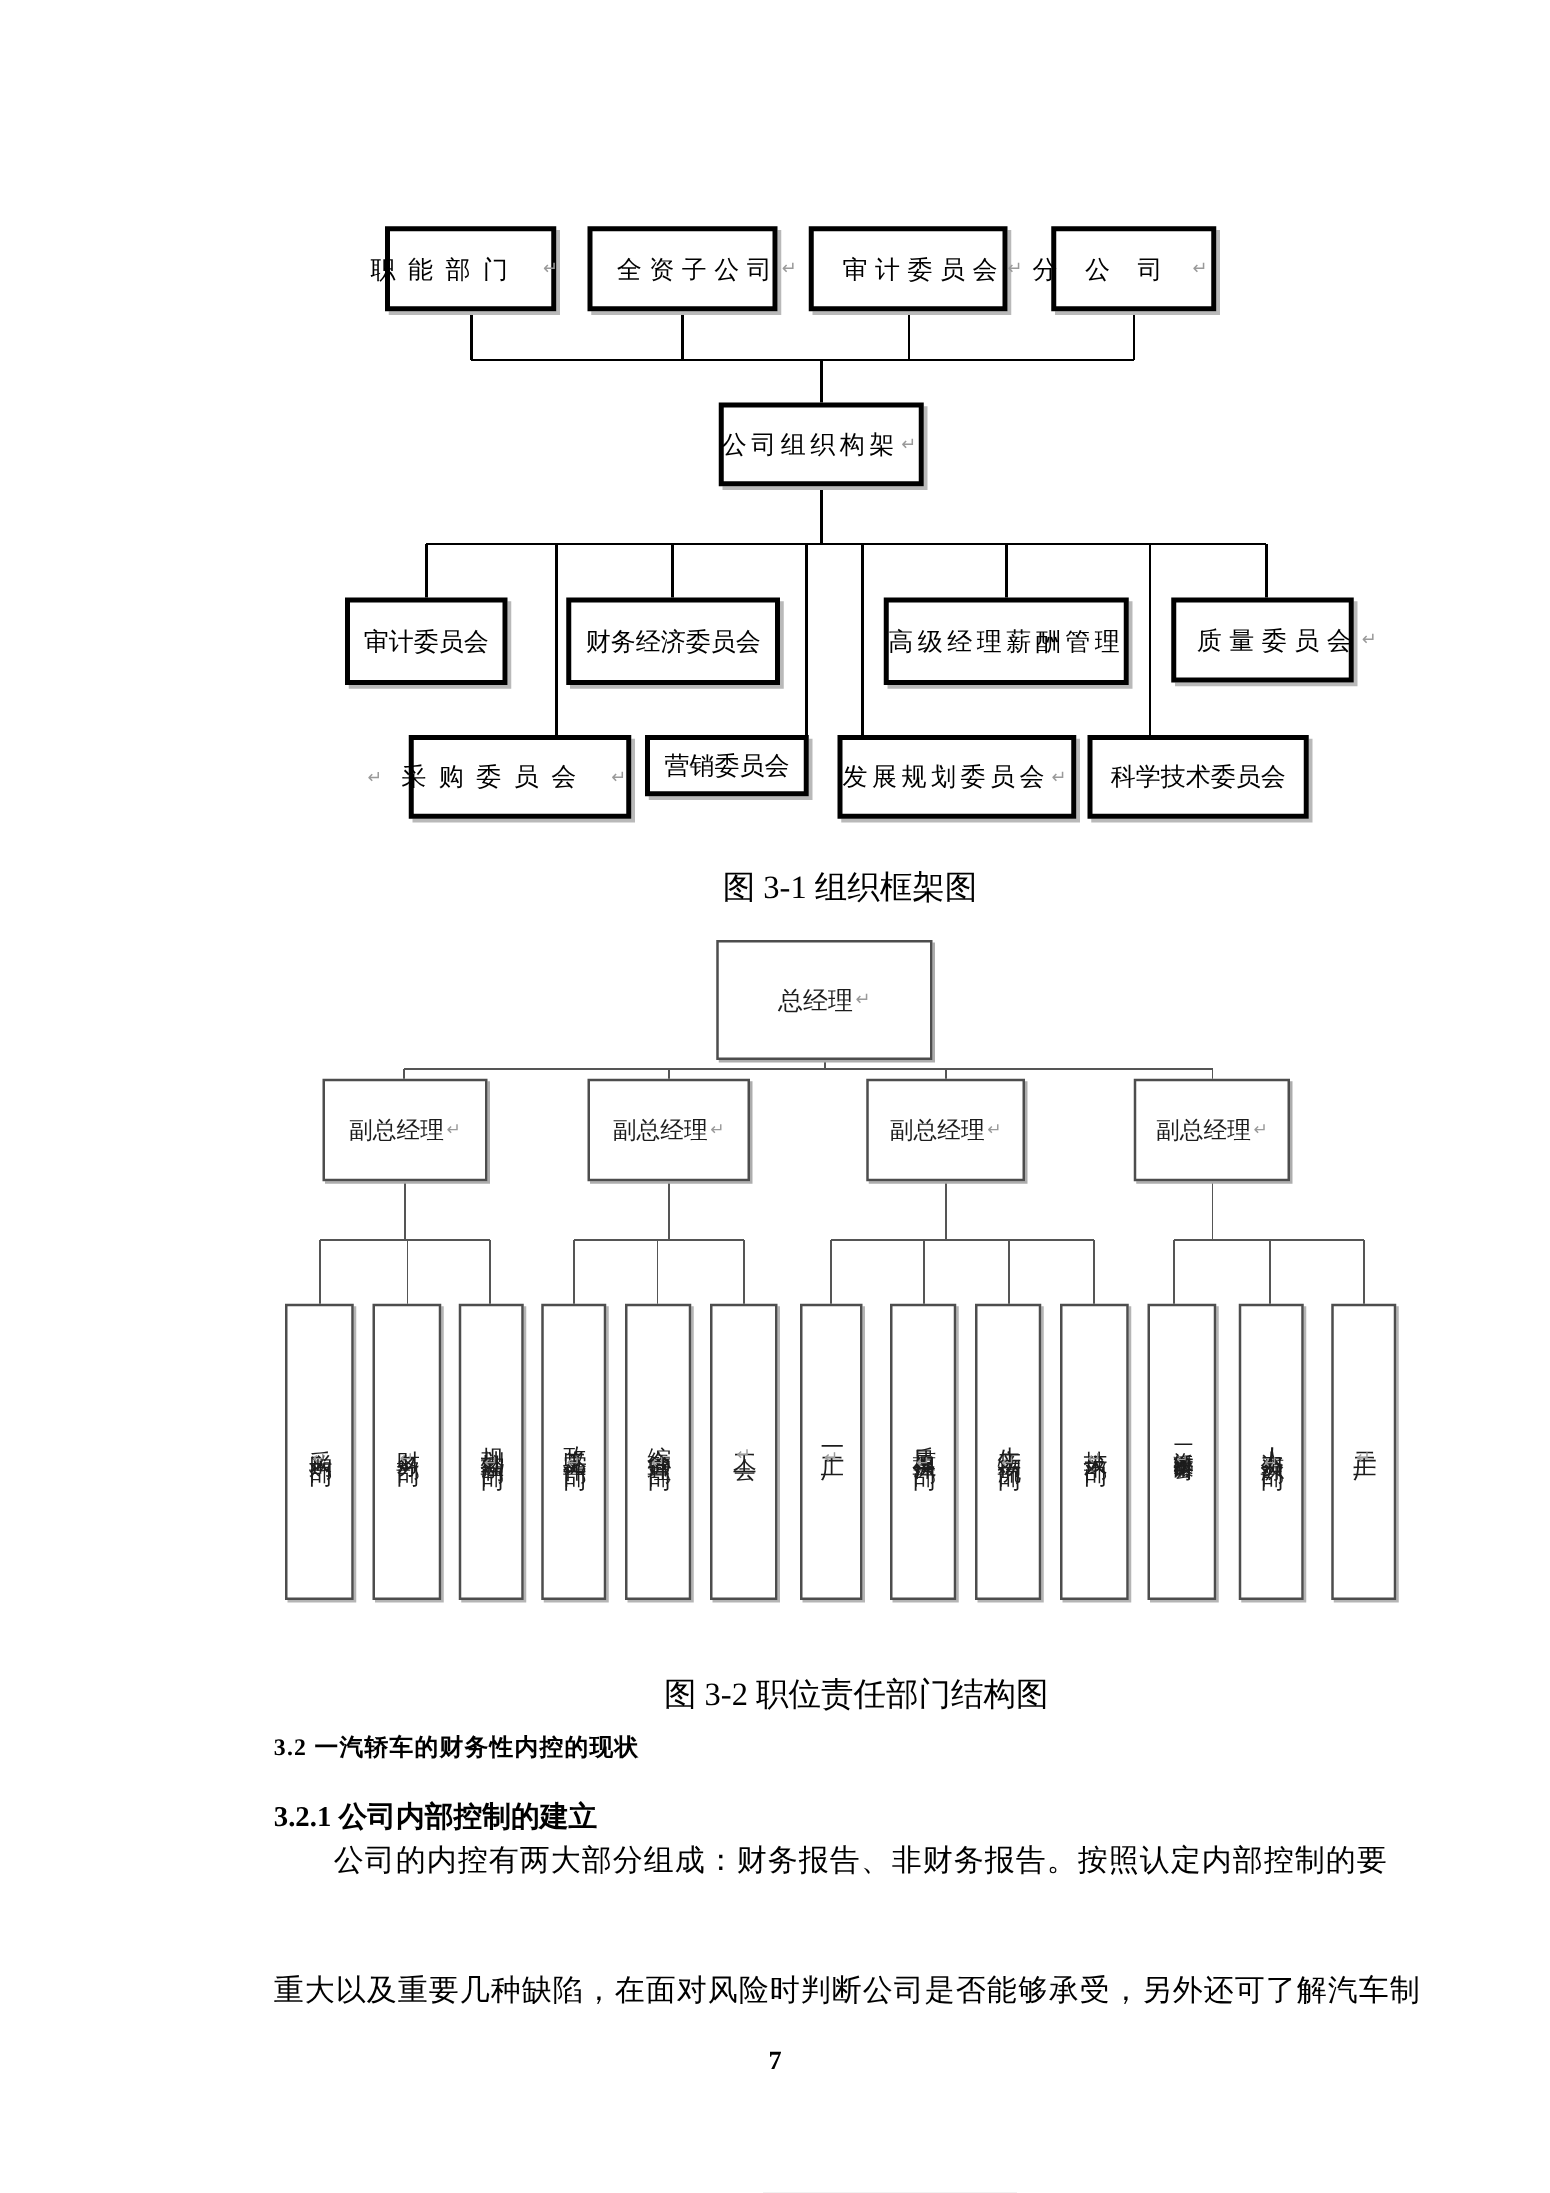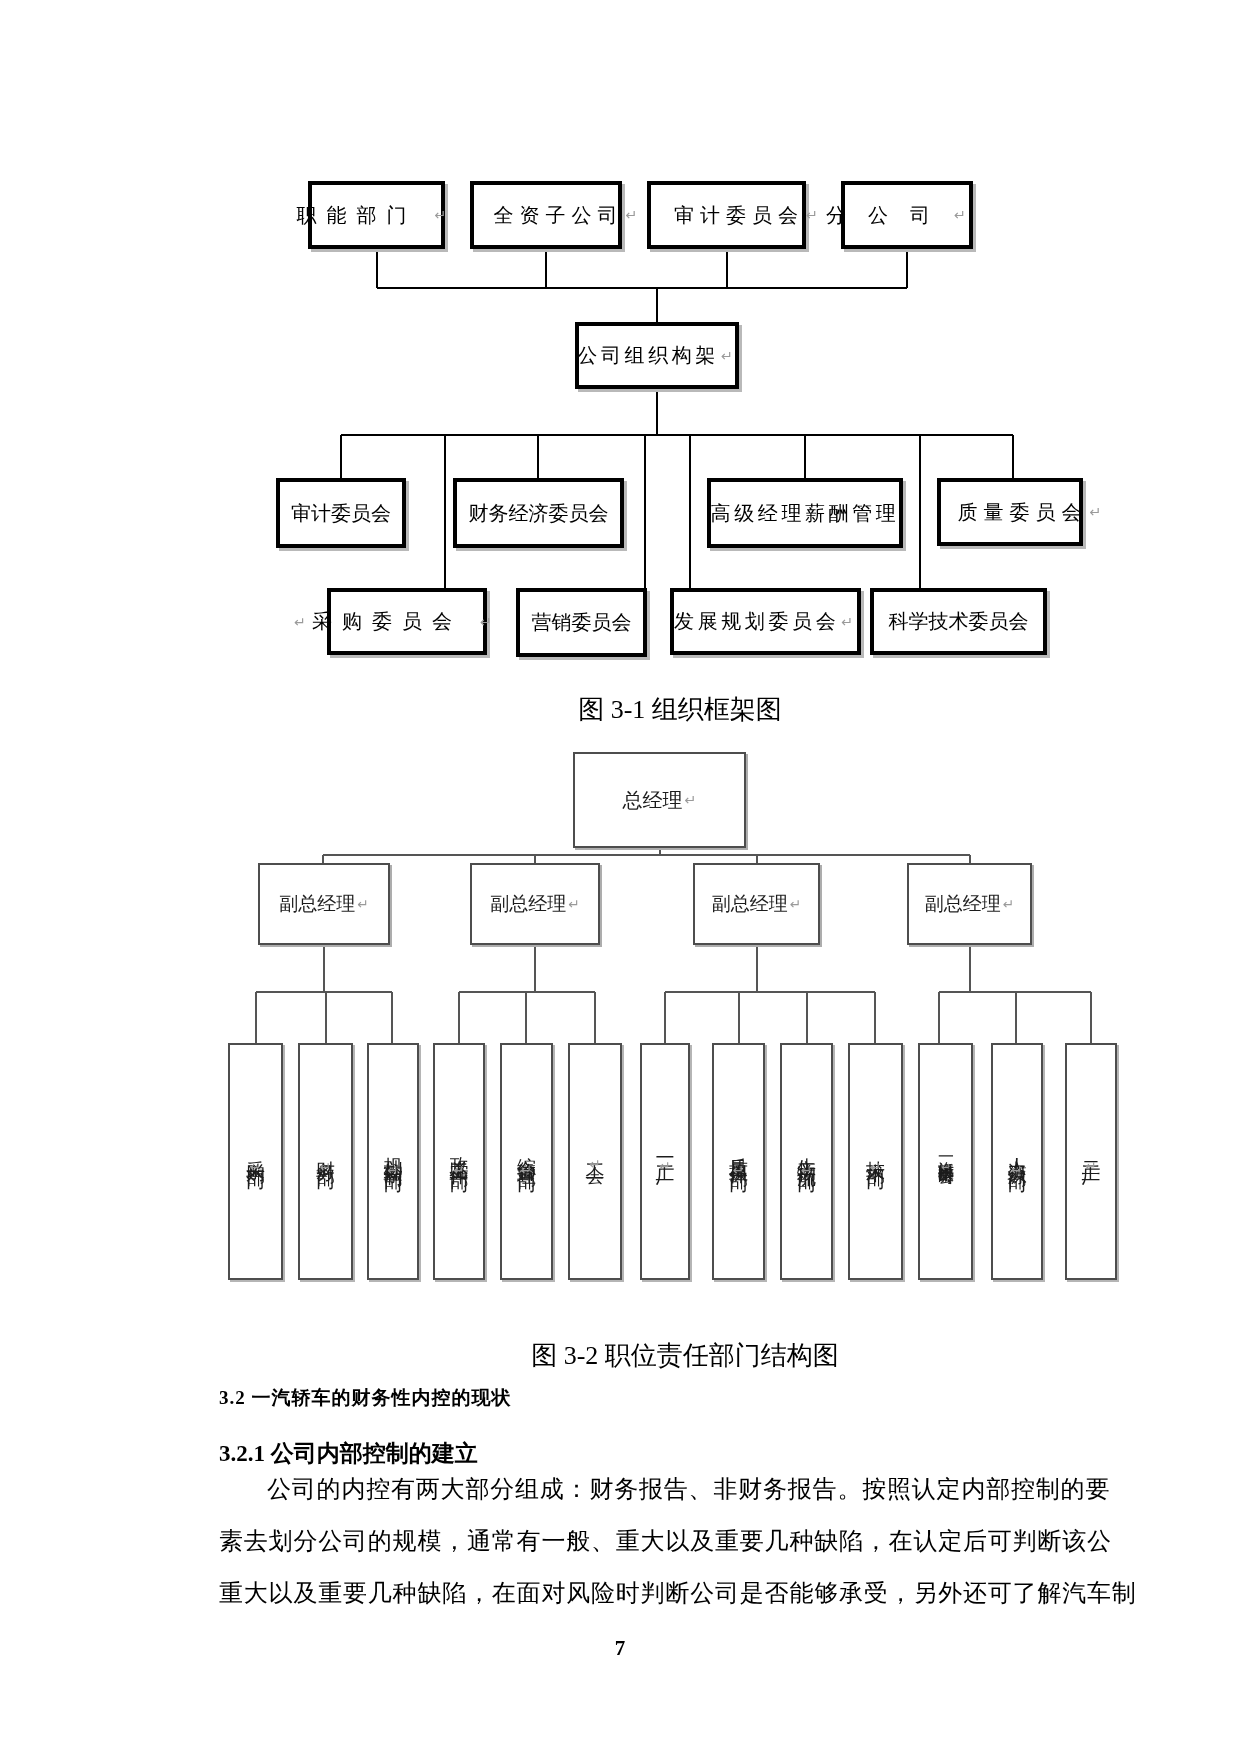--- a/index.html
+++ b/index.html
@@ -127,25 +127,25 @@
     </div>
   <div class="b1 ls1" style="left:707px;top:478px;width:196px;height:70px">
       <span>高级经理薪酬管理</span>
     </div>
   <div class="b1 ls2" style="left:937px;top:478px;width:146px;height:68px">
       <span>质量委员会</span>
       <span class="rm">↵</span>
     </div>
 
   <div class="stray" style="left:294px;top:614px"><span>↵</span></div>
-  <div class="b1 ls3" style="left:327px;top:588px;width:160px;height:67px">
+  <div class="b1 ls3" style="left:327px;top:588px;width:178px;height:67px">
       <span>采购委员会</span>
       <span class="rm">↵</span>
     </div>
-  <div class="b1" style="left:516px;top:588px;width:131px;height:69px">
+  <div class="b1" style="left:516px;top:588px;width:131px;height:49px">
       <span>营销委员会</span>
     </div>
   <div class="b1 ls1" style="left:670px;top:588px;width:191px;height:67px">
       <span>发展规划委员会</span>
       <span class="rm">↵</span>
     </div>
   <div class="b1" style="left:870px;top:588px;width:177px;height:67px">
       <span>科学技术委员会</span>
     </div>
 
@@ -212,17 +212,16 @@
   <div class="vb" style="left:1065px;top:1043px;width:52px;height:237px">
       <span class="vt"><span>二工厂</span><span class="rm">↵</span></span>
     </div>
 
   <div class="cap" style="left:685px;top:1338px">图 3-2 职位责任部门结构图</div>
 
   <div class="h2" style="left:219px;top:1385px">3.2 一汽轿车的财务性内控的现状</div>
   <div class="h3" style="left:219px;top:1438px">3.2.1 公司内部控制的建立</div>
 
   <div class="pl" style="left:267px;top:1472px">公司的内控有两大部分组成：财务报告、非财务报告。按照认定内部控制的要</div>
-  <div class="pl" style="left:219px;top:1524px">素去划分公司的规模，通常有一般、重大以及重要几种缺陷，在认定后可判断该公</div>
   <div class="pl" style="left:219px;top:1576px">重大以及重要几种缺陷，在面对风险时判断公司是否能够承受，另外还可了解汽车制</div>
 
   <div class="pgnum" style="left:590px;top:1636px">7</div>
 </div>
 
 </body></html>

